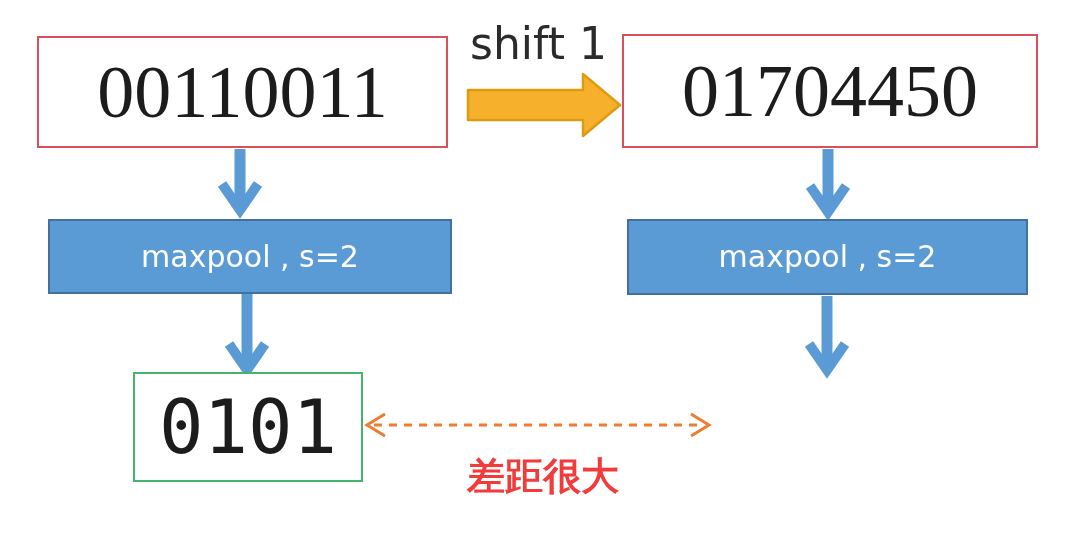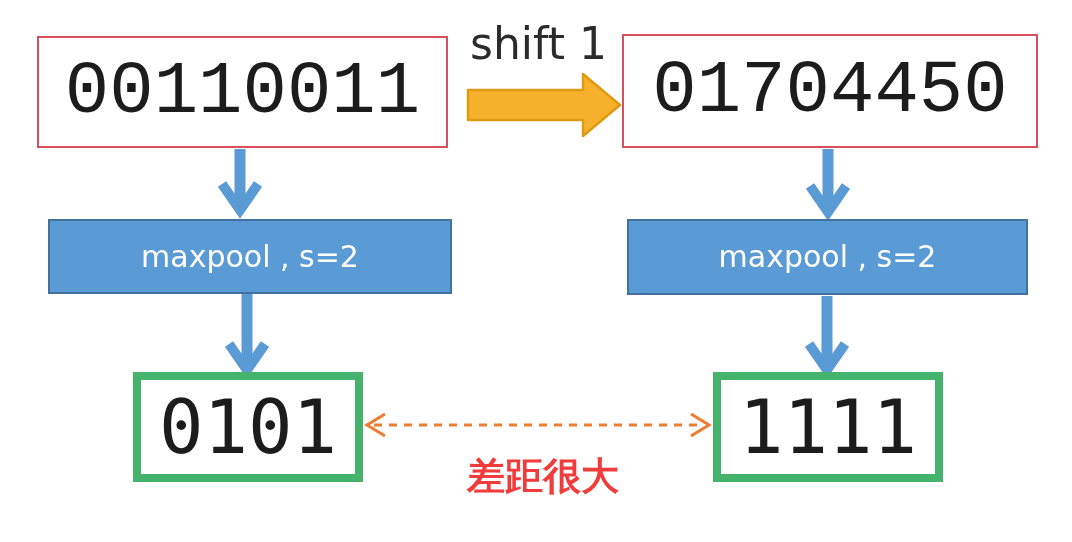--- a/index.html
+++ b/index.html
@@ -26,37 +26,37 @@
     position: absolute;
     display: flex;
     align-items: center;
     justify-content: center;
     background: #ffffff;
     box-sizing: border-box;
   }
   .binary-box {
     border: 2px solid #D9505C;
     color: #1c1c1c;
-    font-family: Liberation Mono, monospace;
+    font-family: Liberation Serif, serif;
     font-size: 74px;
     line-height: 1;
   }
   .box-tl { left: 37px;  top: 36px; width: 411px; height: 112px; }
   .box-tr { left: 622px; top: 34px; width: 416px; height: 114px; }
   .maxpool-box {
     background: #5B9BD5;
     border: 2px solid #41719C;
     color: #ffffff;
     font-size: 30px;
     line-height: 1;
   }
   .maxpool-left  { left: 48px;  top: 219px; width: 404px; height: 75px; }
   .maxpool-right { left: 627px; top: 219px; width: 401px; height: 76px; }
   .result-box {
-    border: 8px solid #c4b5fd;
+    border: 2px solid #c4b5fd;
     color: #1c1c1c;
     font-family: "DejaVu Sans Mono", "Liberation Mono", monospace;
     font-size: 74px;
     line-height: 1;
   }
   .box-bl { left: 133px; top: 372px; width: 230px; height: 110px; }
   .box-br { left: 713px; top: 372px; width: 230px; height: 110px; }
   .shift-label {
     position: absolute;
     left: 470px; top: 20px;
@@ -131,19 +131,16 @@
   </div>
 
   <div class="box maxpool-box maxpool-right" style="background-color: rgb(91, 155, 213); border-color: rgb(65, 113, 156); color: rgb(255, 255, 255);">
     <span>maxpool , s=2</span>
   </div>
 
   <div class="box result-box box-bl" style="border-color: rgb(69, 179, 107); color: rgb(28, 28, 28);">
     <span>0101</span>
   </div>
 
-  <div class="box result-box box-br" style="border-color: rgb(69, 179, 107); color: rgb(28, 28, 28);">
-    <span>1111</span>
-  </div>
 
   <div class="difference-label" style="color: rgb(242, 59, 59);">差距很大</div>
 
 </div>
 
 </body></html>

